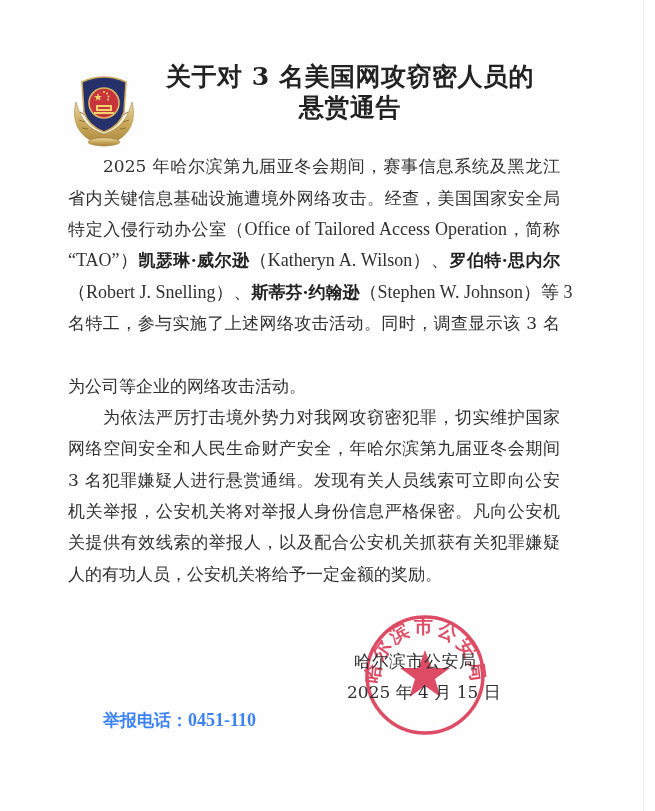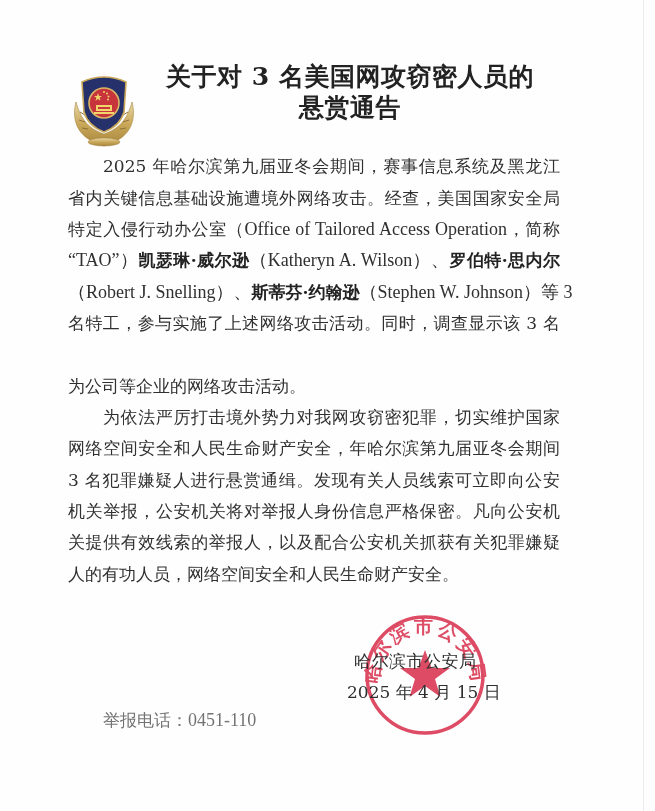--- a/index.html
+++ b/index.html
@@ -84,22 +84,23 @@
     position: absolute;
     left: 347px; top: 681px;
     font-size: 17px;
     color: #2f2f2f;
     white-space: nowrap;
   }
   .hotline {
     position: absolute;
     left: 103px; top: 709px;
     font-size: 17px;
-    color: #737373;
+    color: #3b82f6;
     white-space: nowrap;
+    font-weight: bold;
   }
   .hotline .num { font-family: "Liberation Serif", "DejaVu Serif", serif; font-size: 18px; }
 </style>
 </head>
 <body>
 
 <div class="page">
   <div class="edge-line"></div>
 
   <svg class="emblem" viewBox="0 0 68 78">
@@ -142,21 +143,21 @@
   <div class="line" style="top:249px"><span class="latin">“TAO”）</span><b>凯瑟琳·威尔逊</b><span class="latin">（Katheryn A. Wilson）、</span><b>罗伯特·思内尔</b></div>
   <div class="line" style="top:281px"><span class="latin">（Robert J. Snelling）、</span><b>斯蒂芬·约翰逊</b><span class="latin">（Stephen W. Johnson）等 3</span></div>
   <div class="line" style="top:312px">名特工，参与实施了上述网络攻击活动。同时，调查显示该 3 名</div>
   <div class="line last" style="top:375px">为公司等企业的网络攻击活动。</div>
 
   <div class="line indent" style="top:406px">为依法严厉打击境外势力对我网攻窃密犯罪，切实维护国家</div>
   <div class="line" style="top:437px">网络空间安全和人民生命财产安全，年哈尔滨第九届亚冬会期间</div>
   <div class="line" style="top:469px">3 名犯罪嫌疑人进行悬赏通缉。发现有关人员线索可立即向公安</div>
   <div class="line" style="top:500px">机关举报，公安机关将对举报人身份信息严格保密。凡向公安机</div>
   <div class="line" style="top:531px">关提供有效线索的举报人，以及配合公安机关抓获有关犯罪嫌疑</div>
-  <div class="line last" style="top:563px">人的有功人员，网络空间安全和人民生命财产安全。</div>
+  <div class="line last" style="top:563px">人的有功人员，公安机关将给予一定金额的奖励。</div>
 
   <svg class="seal" viewBox="0 0 126 126">
     <defs>
       <path id="sealArc" d="M 22 88 A 46 46 0 1 1 104 88"></path>
     </defs>
     <circle cx="63" cy="63" r="58" fill="none" stroke="#d9334f" stroke-width="3.5"></circle>
     <text font-size="19" fill="#d9334f" font-family="DejaVu Sans, sans-serif" font-weight="bold" letter-spacing="3">
       <textPath href="#sealArc" startOffset="50%" text-anchor="middle">哈尔滨市公安局</textPath>
     </text>
     <polygon fill="#d9334f" points="63,38 69.5,56 88,56 73,67 78.5,85 63,74 47.5,85 53,67 38,56 56.5,56"></polygon>

